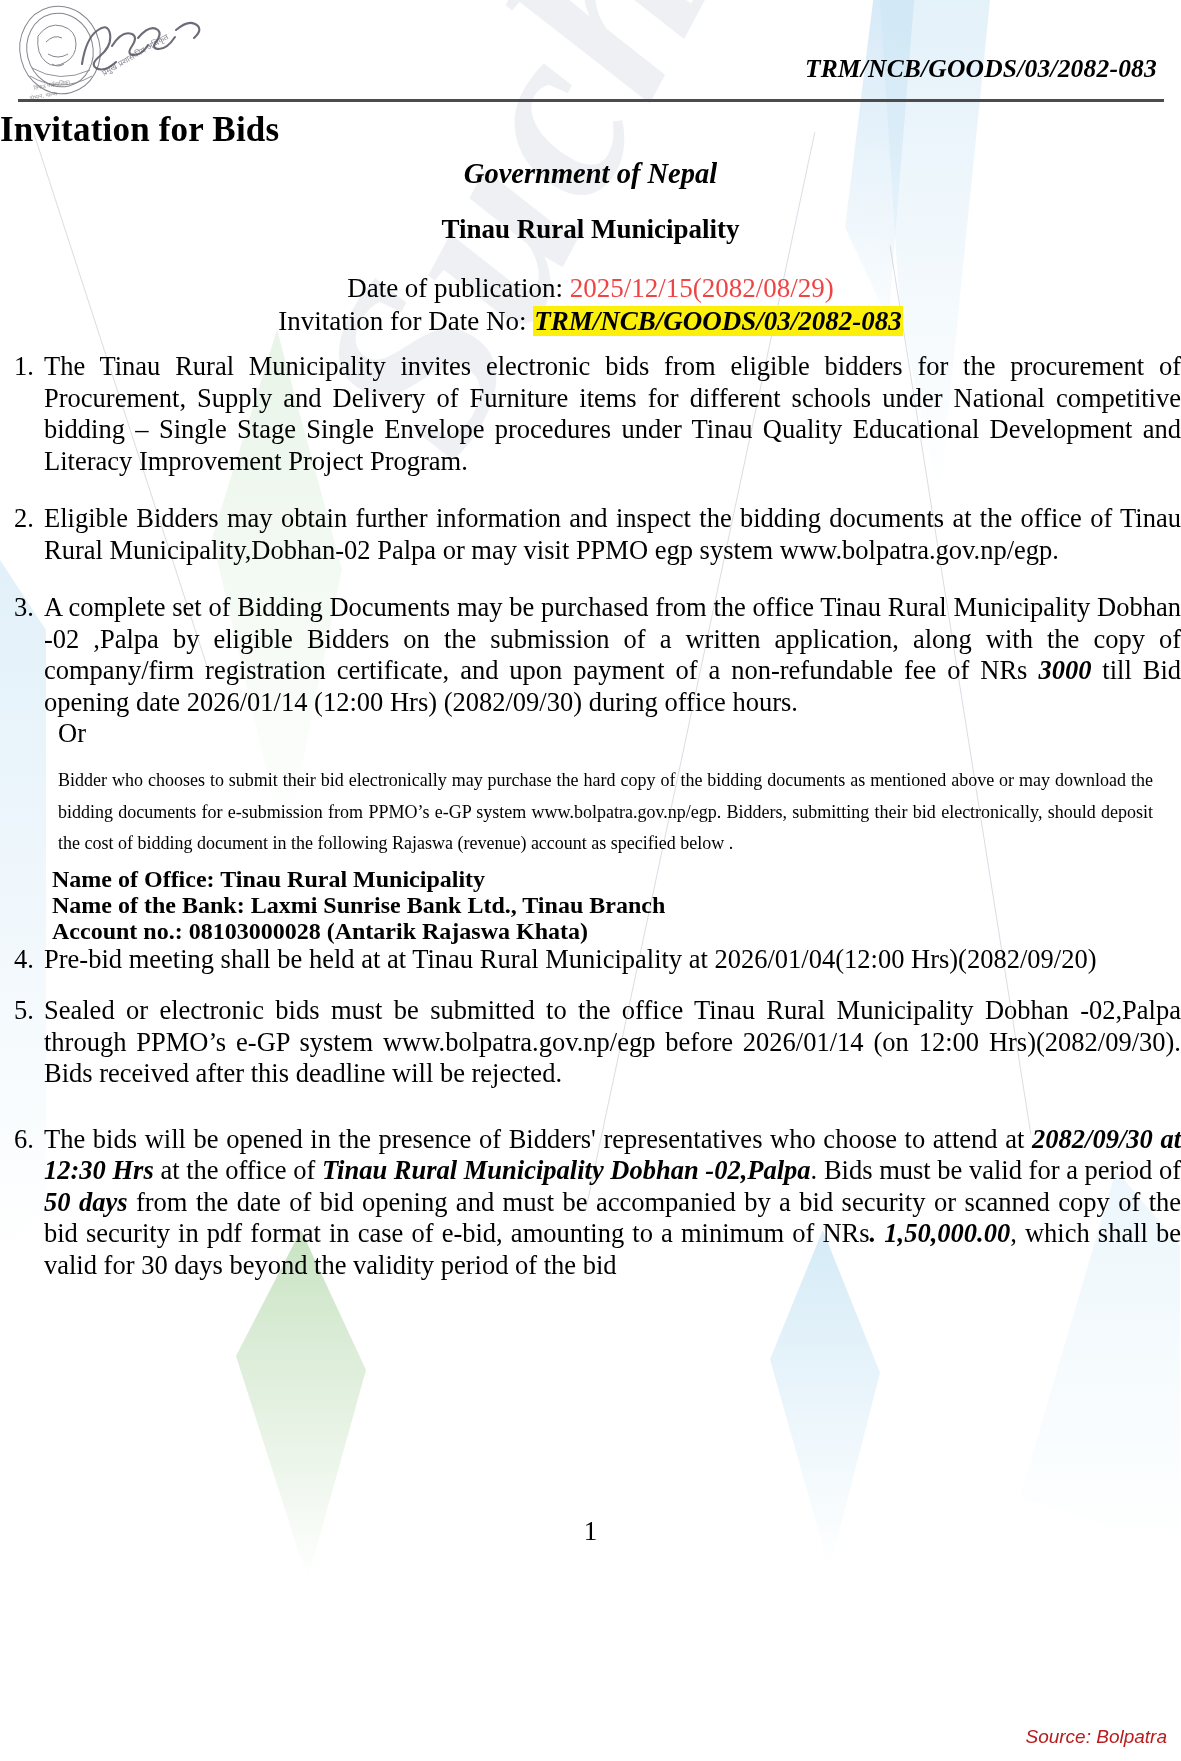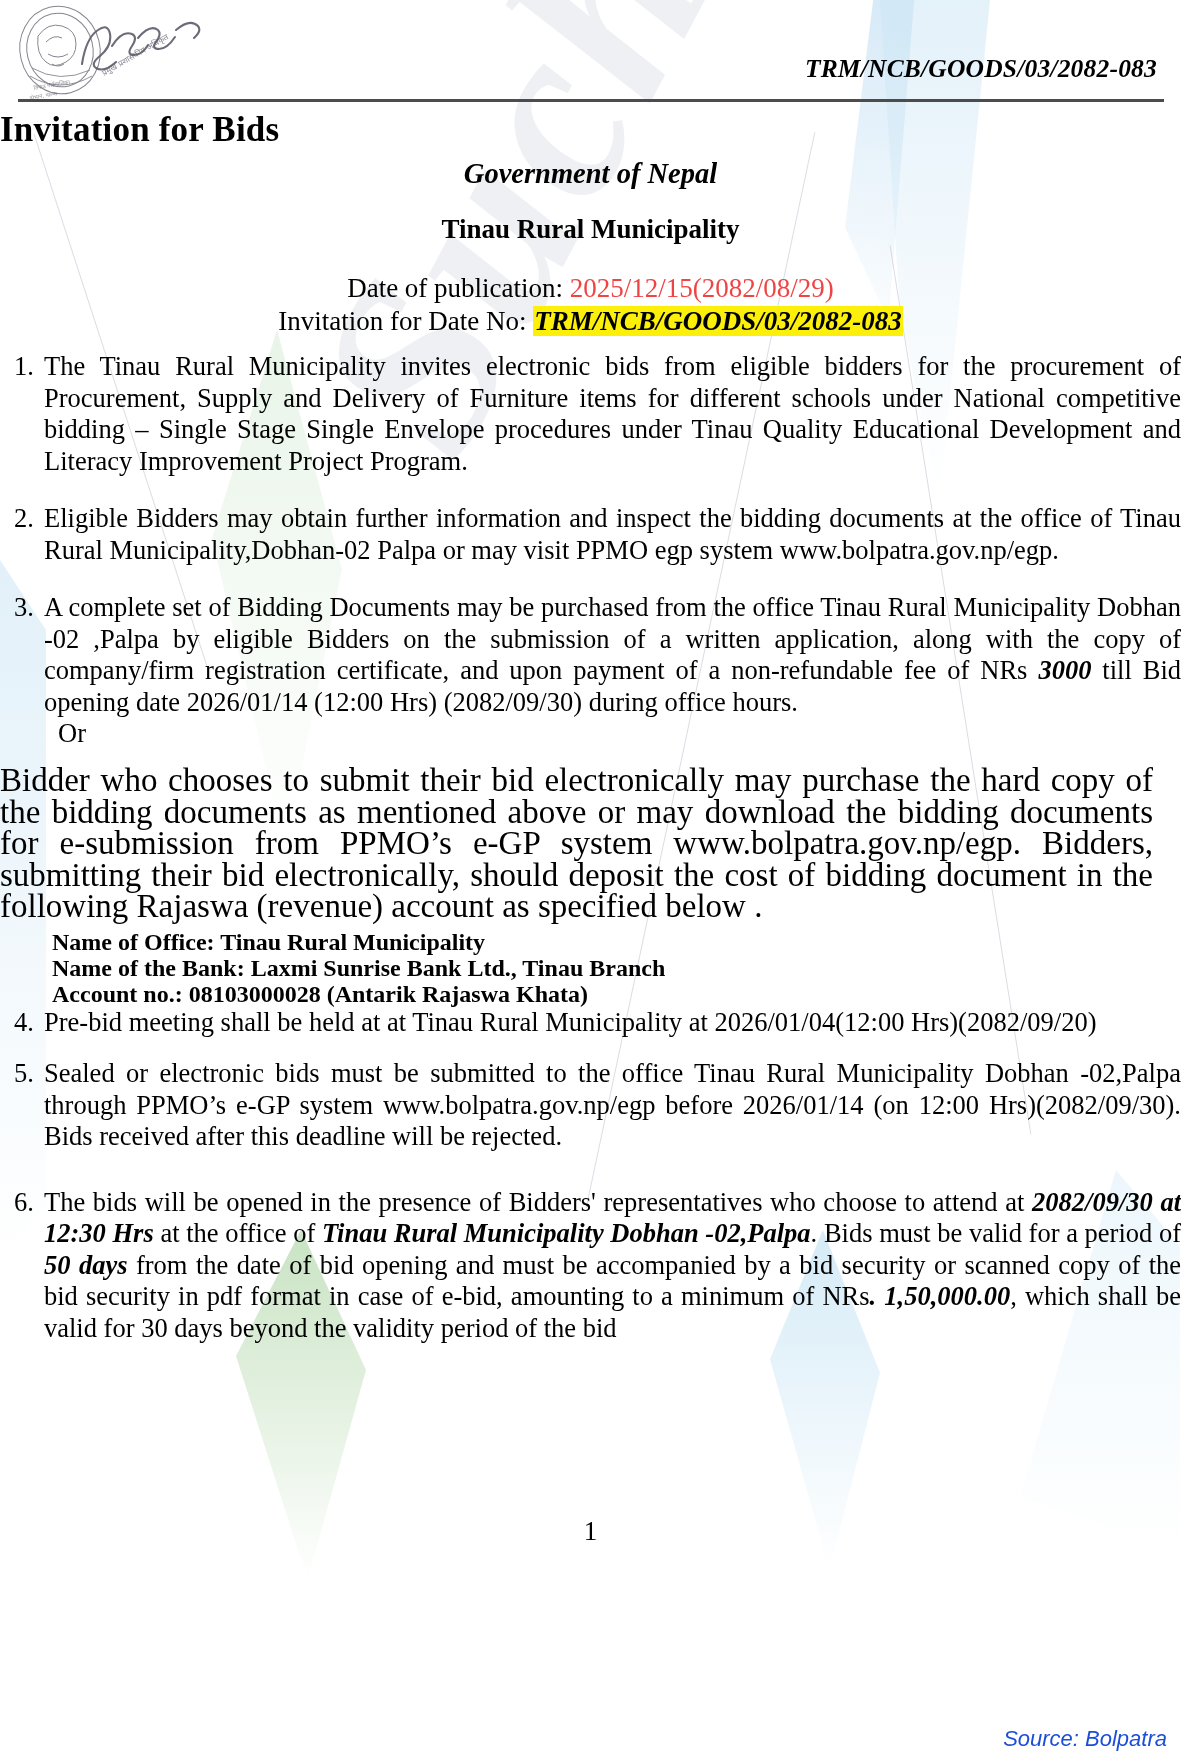--- a/index.html
+++ b/index.html
@@ -69,31 +69,31 @@
 
   
   .items{margin:12px 0 0 0;padding:0;}
   .item{display:flex;align-items:flex-start;margin-top:14px;}
   .num{width:44px;flex:0 0 44px;text-align:left;padding-left:14px;
        font-size:26.5px;line-height:31.5px;box-sizing:border-box;}
   .body{flex:1 1 auto;font-size:26.5px;line-height:31.5px;
         text-align:justify;text-justify:inter-word;}
   .body.nojust{text-align:left;}
   .bi{font-weight:700;font-style:italic;}
-  .sub{font-size:33px;line-height:31.5px;padding-right:28px;}
+  .sub{margin-left:58px;font-size:18px;line-height:31.5px;padding-right:28px;}
   .sub.para{text-align:justify;margin-top:16px;}
   .or{margin-left:58px;font-size:26.5px;}
   .bank{margin-left:52px;margin-top:6px;font-size:24px;line-height:26px;font-weight:700;}
   .bank div{white-space:nowrap;}
   .bank .ind{padding-left:10px;}
 
   
   .pageno{position:absolute;left:0;right:0;top:1516px;text-align:center;font-size:27px;z-index:4;}
-  .source{position:absolute;right:14px;top:1726px;font-size:22px;font-style:italic;
-          color:#1d4ed8;font-family:"Liberation Sans",sans-serif;z-index:4;margin-left:36px;}
+  .source{position:absolute;right:14px;top:1726px;font-size:19px;font-style:italic;
+          color:#b91c1c;font-family:"Liberation Sans",sans-serif;z-index:4;margin-left:36px;}
 </style>
 </head>
 <body>
 
 <div class="page">
 
   <div class="wm-layer">
     <div class="ribbon rb1"></div>
     <div class="ribbon rb2"></div>
     <div class="ribbon rb3"></div>

